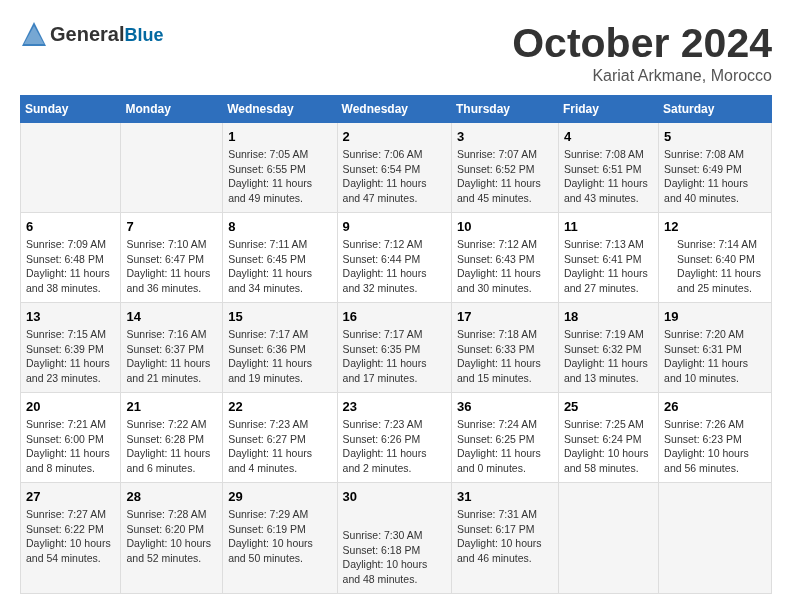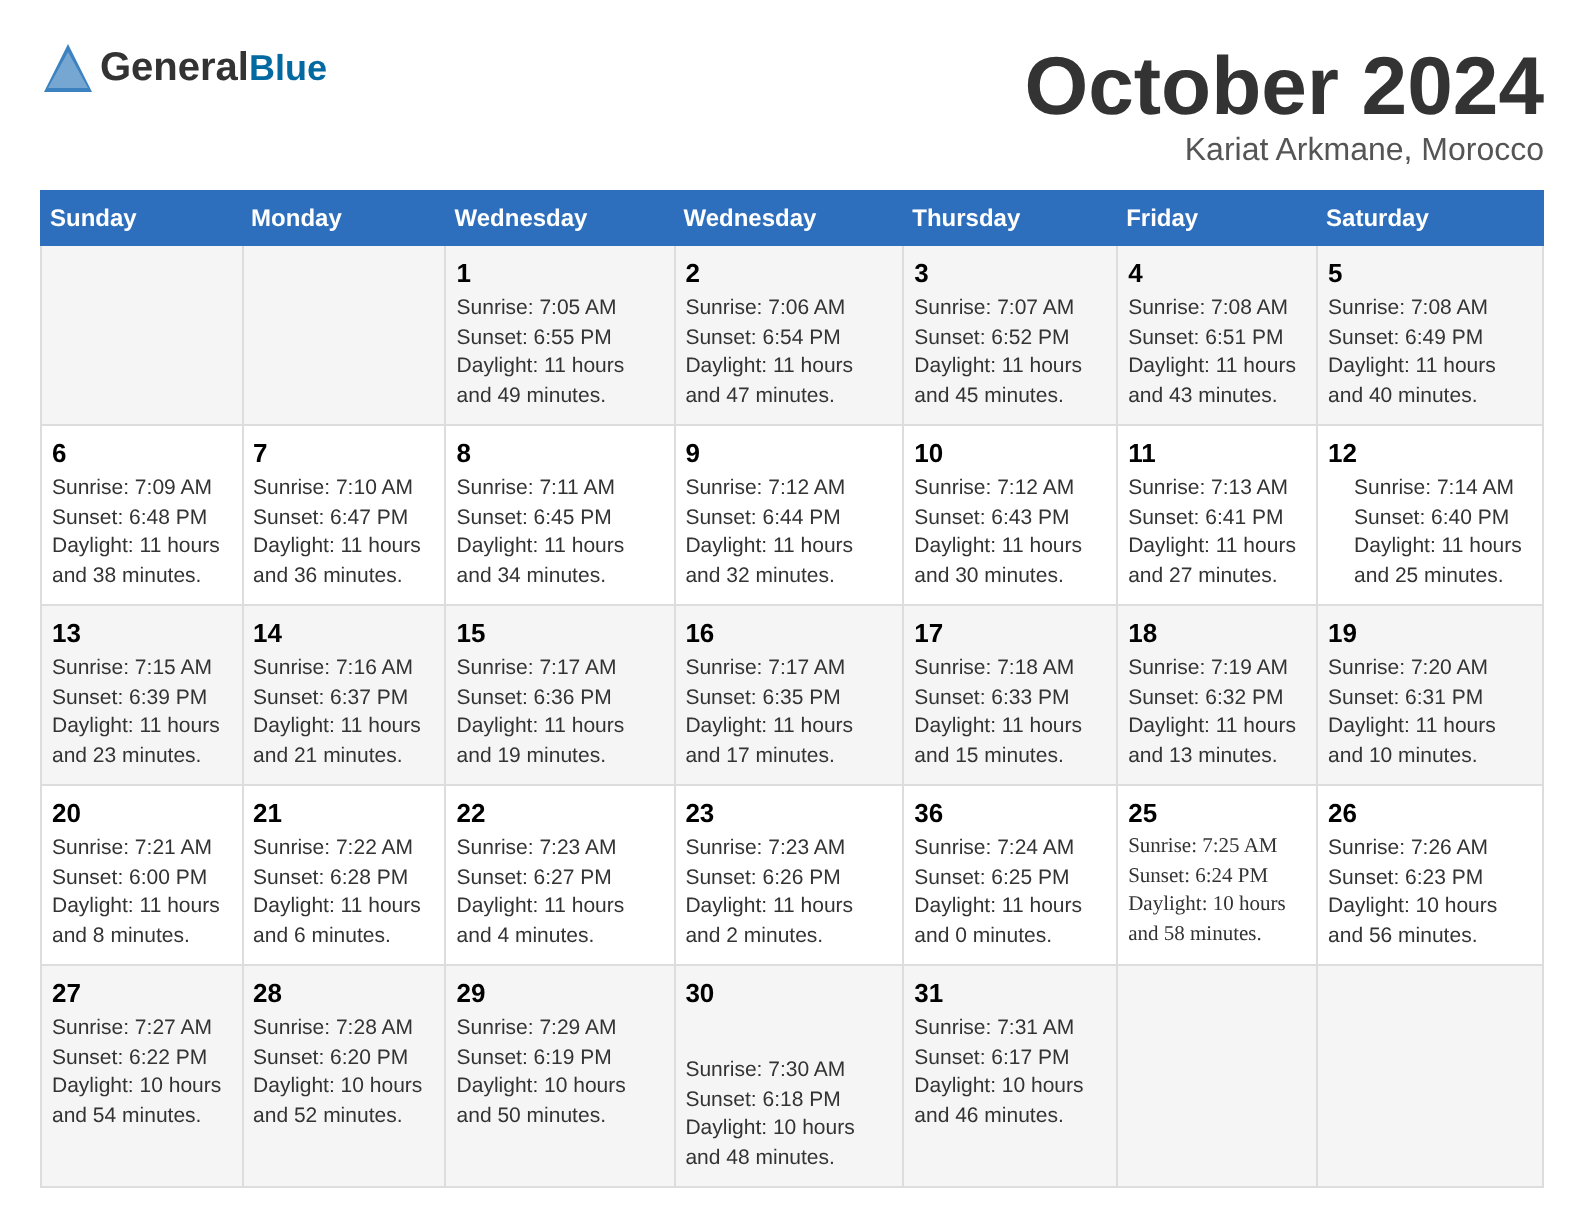--- a/index.html
+++ b/index.html
@@ -273,21 +273,21 @@
 Daylight: 11 hours and 2 minutes.</div>
         </td>
         <td>
           <div class="day-number">36</div>
           <div class="day-info" style="white-space: pre-line;">Sunrise: 7:24 AM
 Sunset: 6:25 PM
 Daylight: 11 hours and 0 minutes.</div>
         </td>
         <td>
           <div class="day-number">25</div>
-          <div class="day-info" style="white-space: pre-line; font-family: Liberation Serif, serif;">Sunrise: 7:25 AM
+          <div class="day-info" style="white-space: pre-line;">Sunrise: 7:25 AM
 Sunset: 6:24 PM
 Daylight: 10 hours and 58 minutes.</div>
         </td>
         <td>
           <div class="day-number">26</div>
           <div class="day-info" style="white-space: pre-line;">Sunrise: 7:26 AM
 Sunset: 6:23 PM
 Daylight: 10 hours and 56 minutes.</div>
         </td>
       </tr>

